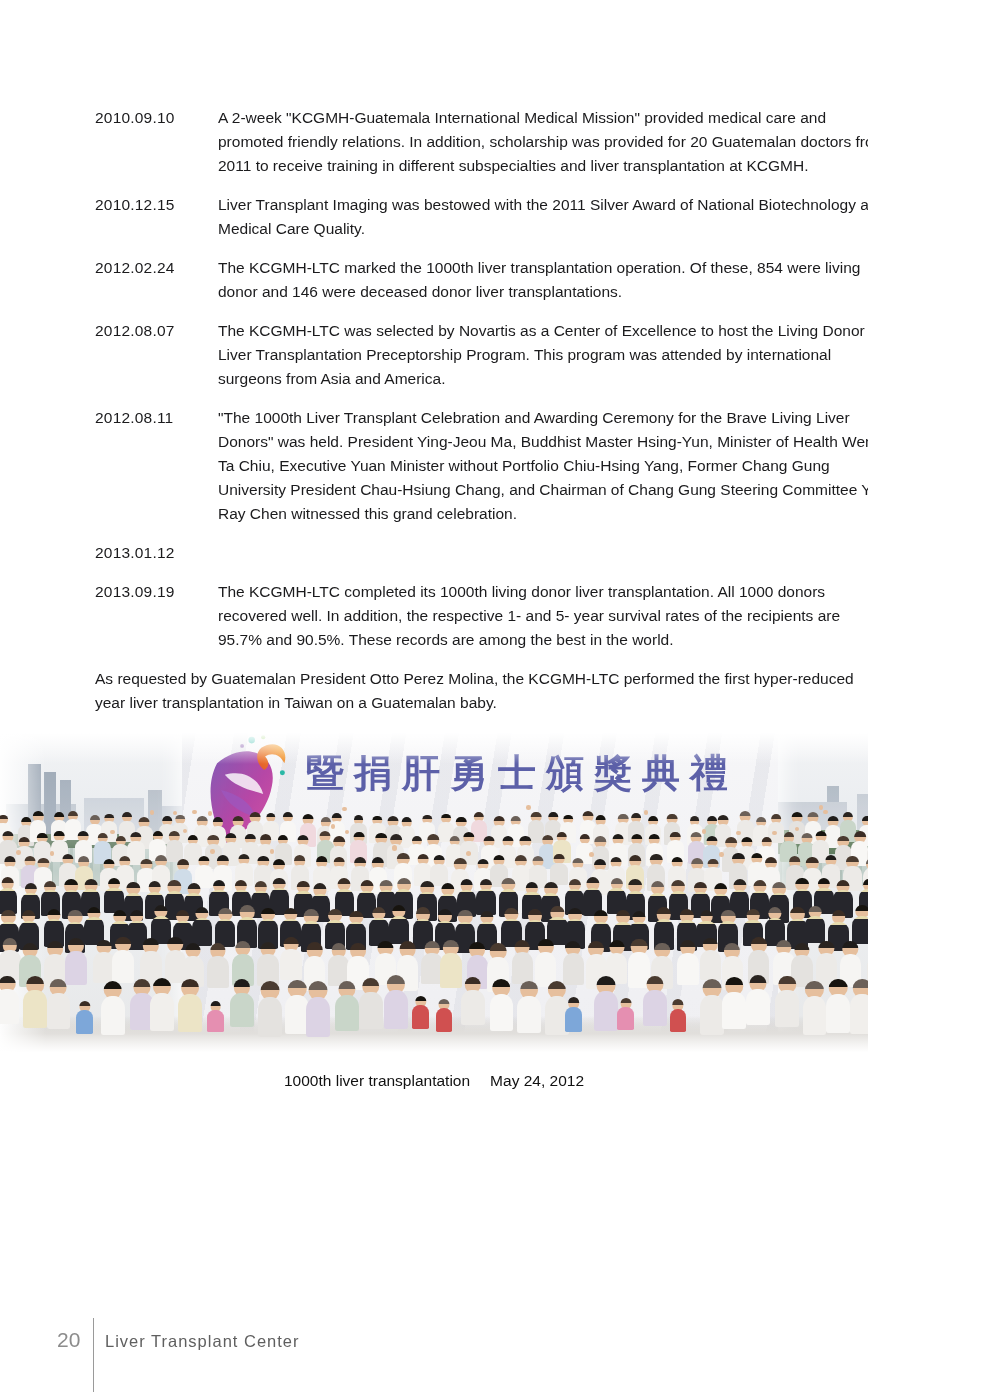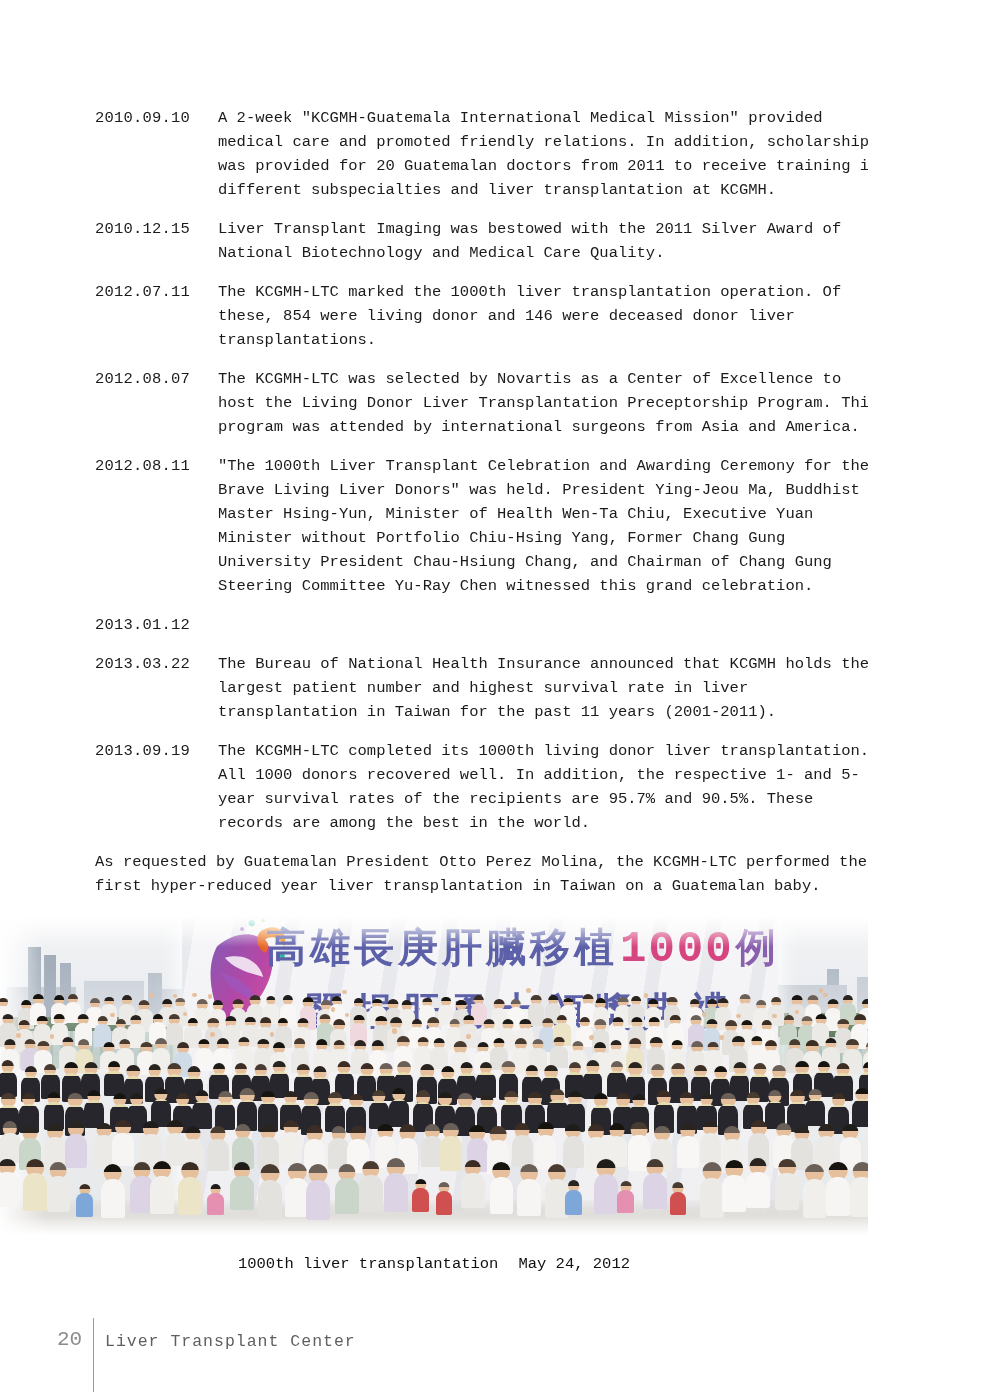--- a/index.html
+++ b/index.html
@@ -1,18 +1,18 @@
 <!DOCTYPE html>
 <html><head>
 <meta charset="utf-8">
 <style>
   html,body{margin:0;padding:0;background:#fff;}
   .page{
     position:relative;width:868px;height:1392px;background:#fff;overflow:hidden;
-    font-family:Liberation Mono, monospace;color:#1b1b1d;
+    font-family:Liberation Sans, sans-serif;color:#1b1b1d;
   }
   
   .timeline{padding:106px 0 0 95px;width:792px;}
   .entry{display:flex;margin-bottom:15px;font-size:15.5px;line-height:24px;}
   .entry .date{width:123px;flex-shrink:0;letter-spacing:.2px;}
   .entry .text{flex:1;}
   
   .photo{
     position:relative;margin-top:14px;width:984px;height:330px;overflow:hidden;
     background:linear-gradient(180deg,#f2f3f5 0%,#e9ecef 30%,#eceef0 55%,#e6e7e8 100%);
@@ -89,42 +89,38 @@
       <div class="date">2010.09.10</div>
       <div class="text">A 2-week "KCGMH-Guatemala International Medical Mission" provided medical care and promoted friendly relations. In addition, scholarship was provided for 20 Guatemalan doctors from 2011 to receive training in different subspecialties and liver transplantation at KCGMH.</div>
     </div>
 
     <div class="entry">
       <div class="date">2010.12.15</div>
       <div class="text">Liver Transplant Imaging was bestowed with the 2011 Silver Award of National Biotechnology and Medical Care Quality.</div>
     </div>
 
     <div class="entry">
-      <div class="date">2012.07.11</div>
+      <div class="date">2012.02.24</div>
       <div class="text">The KCGMH-LTC marked the 1000th liver transplantation operation. Of these, 854 were living donor and 146 were deceased donor liver transplantations.</div>
     </div>
 
     <div class="entry">
       <div class="date">2012.08.07</div>
       <div class="text">The KCGMH-LTC was selected by Novartis as a Center of Excellence to host the Living Donor Liver Transplantation Preceptorship Program. This program was attended by international surgeons from Asia and America.</div>
     </div>
 
     <div class="entry">
       <div class="date">2012.08.11</div>
       <div class="text">"The 1000th Liver Transplant Celebration and Awarding Ceremony for the Brave Living Liver Donors" was held. President Ying-Jeou Ma, Buddhist Master Hsing-Yun, Minister of Health Wen-Ta Chiu, Executive Yuan Minister without Portfolio Chiu-Hsing Yang, Former Chang Gung University President Chau-Hsiung Chang, and Chairman of Chang Gung Steering Committee Yu-Ray Chen witnessed this grand celebration.</div>
     </div>
 
     <div class="entry">
       <div class="date">2013.01.12</div>
     </div>
 
-    <div class="entry">
-      <div class="date">2013.03.22</div>
-      <div class="text">The Bureau of National Health Insurance announced that KCGMH holds the largest patient number and highest survival rate in liver transplantation in Taiwan for the past 11 years (2001-2011).</div>
-    </div>
 
     <div class="entry">
       <div class="date">2013.09.19</div>
       <div class="text">The KCGMH-LTC completed its 1000th living donor liver transplantation. All 1000 donors recovered well. In addition, the respective 1- and 5- year survival rates of the recipients are 95.7% and 90.5%. These records are among the best in the world.</div>
     </div>
 
     <div class="entry">
       <div class="text">As requested by Guatemalan President Otto Perez Molina, the KCGMH-LTC performed the first hyper-reduced year liver transplantation in Taiwan on a Guatemalan baby.</div>
     </div>
   </main>
@@ -162,21 +158,20 @@
       <path d="M68 16 C 84 6, 97 18, 92 32 C 88 23, 79 20, 72 25 C 77 30, 76 37, 71 39 C 63 33, 61 22, 68 16 Z" fill="url(#g2)"></path>
       <circle cx="58" cy="8" r="3.4" fill="#2ab8a6"></circle>
       <circle cx="70" cy="5" r="2.2" fill="#7dc242"></circle>
       <circle cx="48" cy="14" r="2" fill="#8a5fae"></circle>
       <circle cx="90" cy="42" r="2.6" fill="#2ab8a6"></circle>
       <circle cx="40" cy="104" r="2.4" fill="#7dc242"></circle>
       <circle cx="52" cy="112" r="1.8" fill="#f7a823"></circle>
     </svg>
 
     <div class="banner">
-      <div class="bline1"><span>高雄長庚肝臟移植</span><span class="num">1000</span><span class="suffix">例</span></div>
       <div class="bline2">暨捐肝勇士頒獎典禮</div>
     </div>
 
     <div class="crowd" id="crowd">
         <span class="person" style="left: -4.88312px; top: 84.541px; width: 16.1657px; height: 28.8113px; z-index: 1;">
           <i class="head" style="width: 9.79583px; height: 9.79583px; background: linear-gradient(rgb(59, 45, 36) 46%, rgb(230, 191, 157) 46%);"></i>
           <i class="torso" style="top: 8.03258px; background: linear-gradient(rgb(246, 245, 243), rgb(246, 245, 243));"></i>
         </span>
         <span class="person" style="left: 18.1881px; top: 87.4624px; width: 16.1657px; height: 28.1686px; z-index: 1;">
           <i class="head" style="width: 9.57733px; height: 9.57733px; background: linear-gradient(rgb(23, 20, 15) 46%, rgb(230, 191, 157) 46%);"></i>

